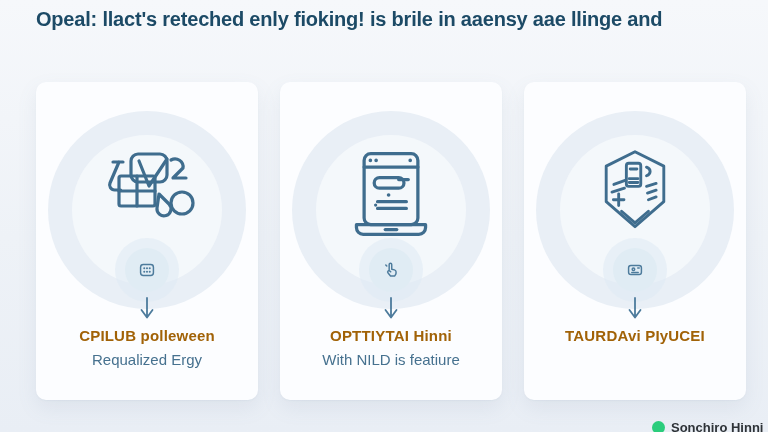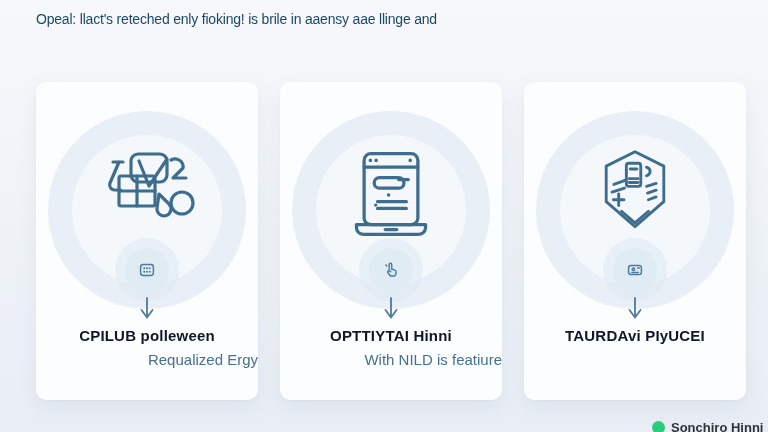--- a/index.html
+++ b/index.html
@@ -1,37 +1,37 @@
 <!DOCTYPE html>
 <html><head>
 <meta charset="utf-8">
 <style>
   html,body{margin:0;padding:0;}
   body{width:768px;height:432px;overflow:hidden;position:relative;
        font-family:"Liberation Sans", sans-serif;
        background:linear-gradient(180deg,#f6f8fb 0%,#eef2f7 55%,#e9eef5 100%);}
   .header{position:absolute;left:36px;top:7px;width:710px;
-          font-size:14px;font-weight:400;line-height:25px;letter-spacing:-0.2px;
+          font-size:20px;font-weight:700;line-height:25px;letter-spacing:-0.2px;
           color:#1c4a66;}
   .cards{position:absolute;left:36px;top:82px;display:flex;gap:22px;}
   .card{width:222px;height:318px;background:#fcfdff;border-radius:10px;position:relative;
         box-shadow:0 8px 20px rgba(110,130,160,0.10), 0 1px 2px rgba(110,130,160,0.06);}
   .watermark{position:absolute;left:50%;top:128px;transform:translate(-50%,-50%);
              width:198px;height:198px;border-radius:50%;background:#e9eff6;}
   .watermark-inner{position:absolute;left:50%;top:50%;transform:translate(-50%,-50%);
              width:150px;height:150px;border-radius:50%;background:#f4f8fb;}
   .main-icon{position:absolute;left:50%;top:64px;transform:translateX(-50%);}
   .badge{position:absolute;left:50%;top:166px;transform:translateX(-50%);
          width:44px;height:44px;border-radius:50%;background:#e0ecf4;
          box-shadow:0 0 0 10px rgba(222,234,244,0.55);
          display:flex;align-items:center;justify-content:center;}
   .arrow{position:absolute;left:50%;top:214px;transform:translateX(-50%);height:30px;}
   .card-title{position:absolute;top:245px;left:0;width:100%;text-align:center;
-              font-size:15px;font-weight:700;color:#0f172a;letter-spacing:0.2px;}
-  .card-subtitle{position:absolute;top:269px;left:0;width:100%;text-align:right;
+              font-size:15px;font-weight:700;color:#a16207;letter-spacing:0.2px;}
+  .card-subtitle{position:absolute;top:269px;left:0;width:100%;text-align:center;
               font-size:15px;font-weight:400;color:#46718f;}
   .footer{position:absolute;left:652px;top:420px;display:flex;align-items:center;gap:6px;}
   .footer-dot{width:13px;height:13px;border-radius:50%;background:#2bcd7c;}
   .footer-label{font-size:13px;font-weight:700;color:#2e3338;white-space:nowrap;}
   svg{display:block;}
 </style>
 </head>
 <body>
 
 <div class="header">

